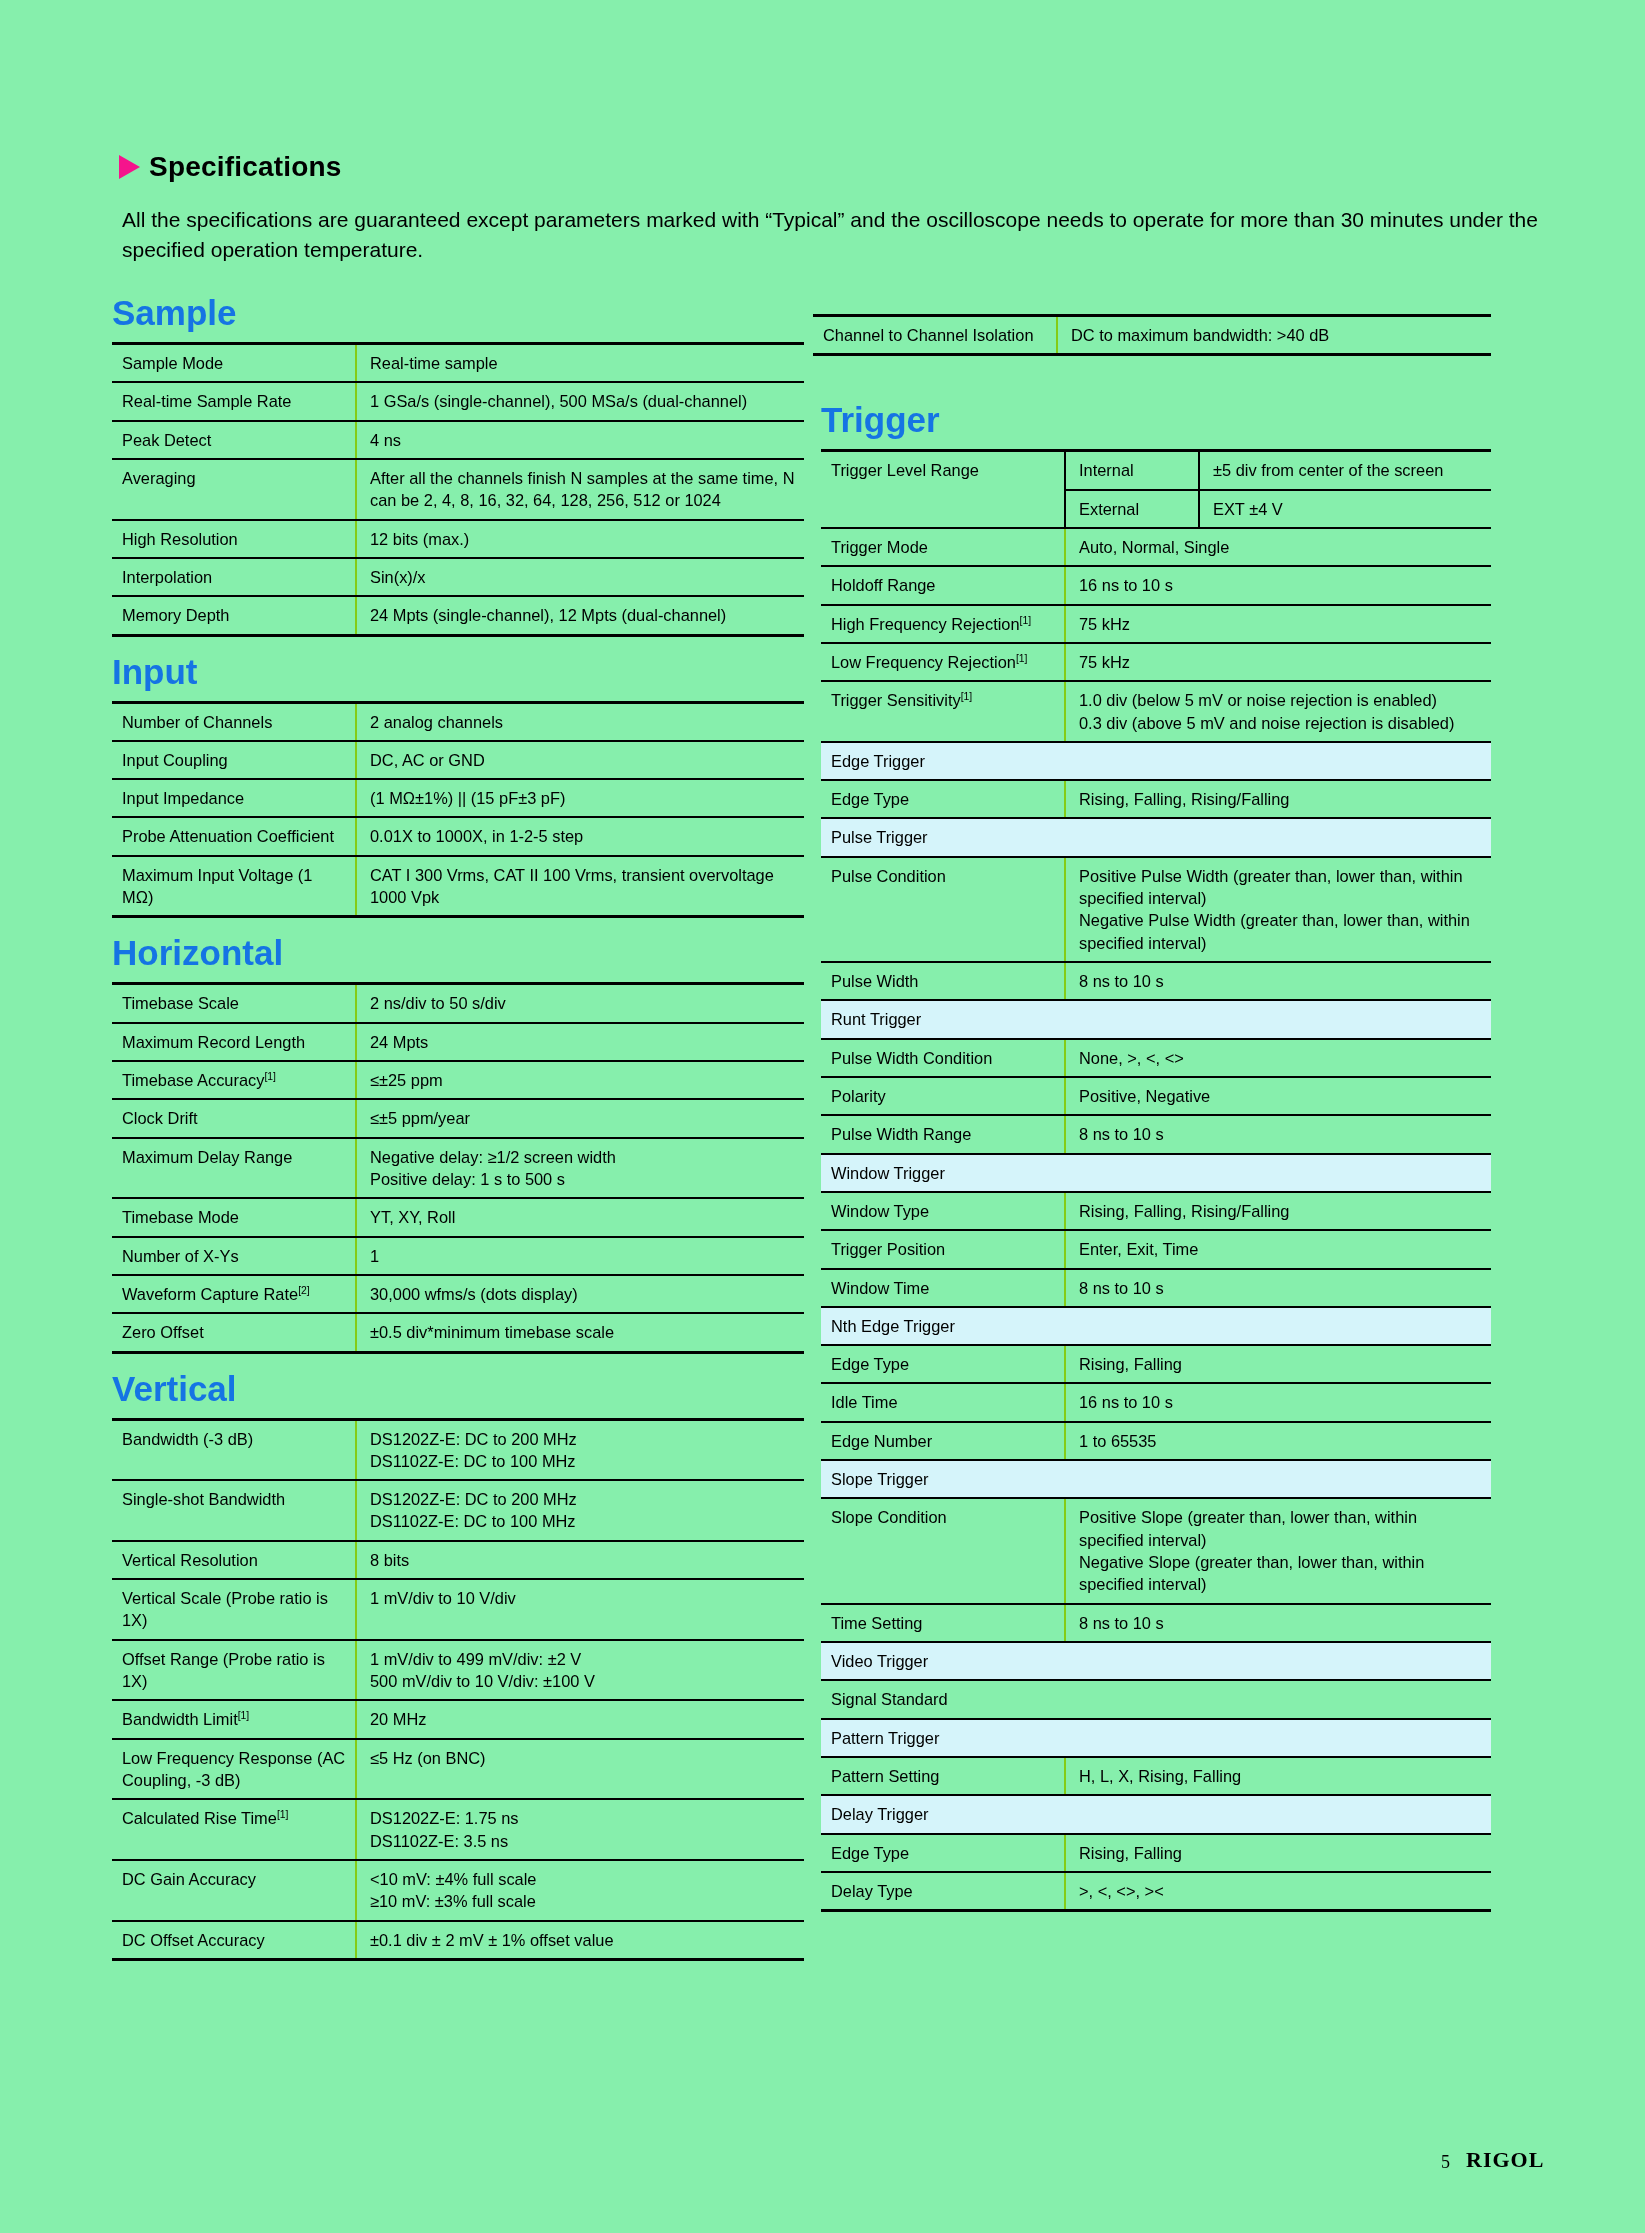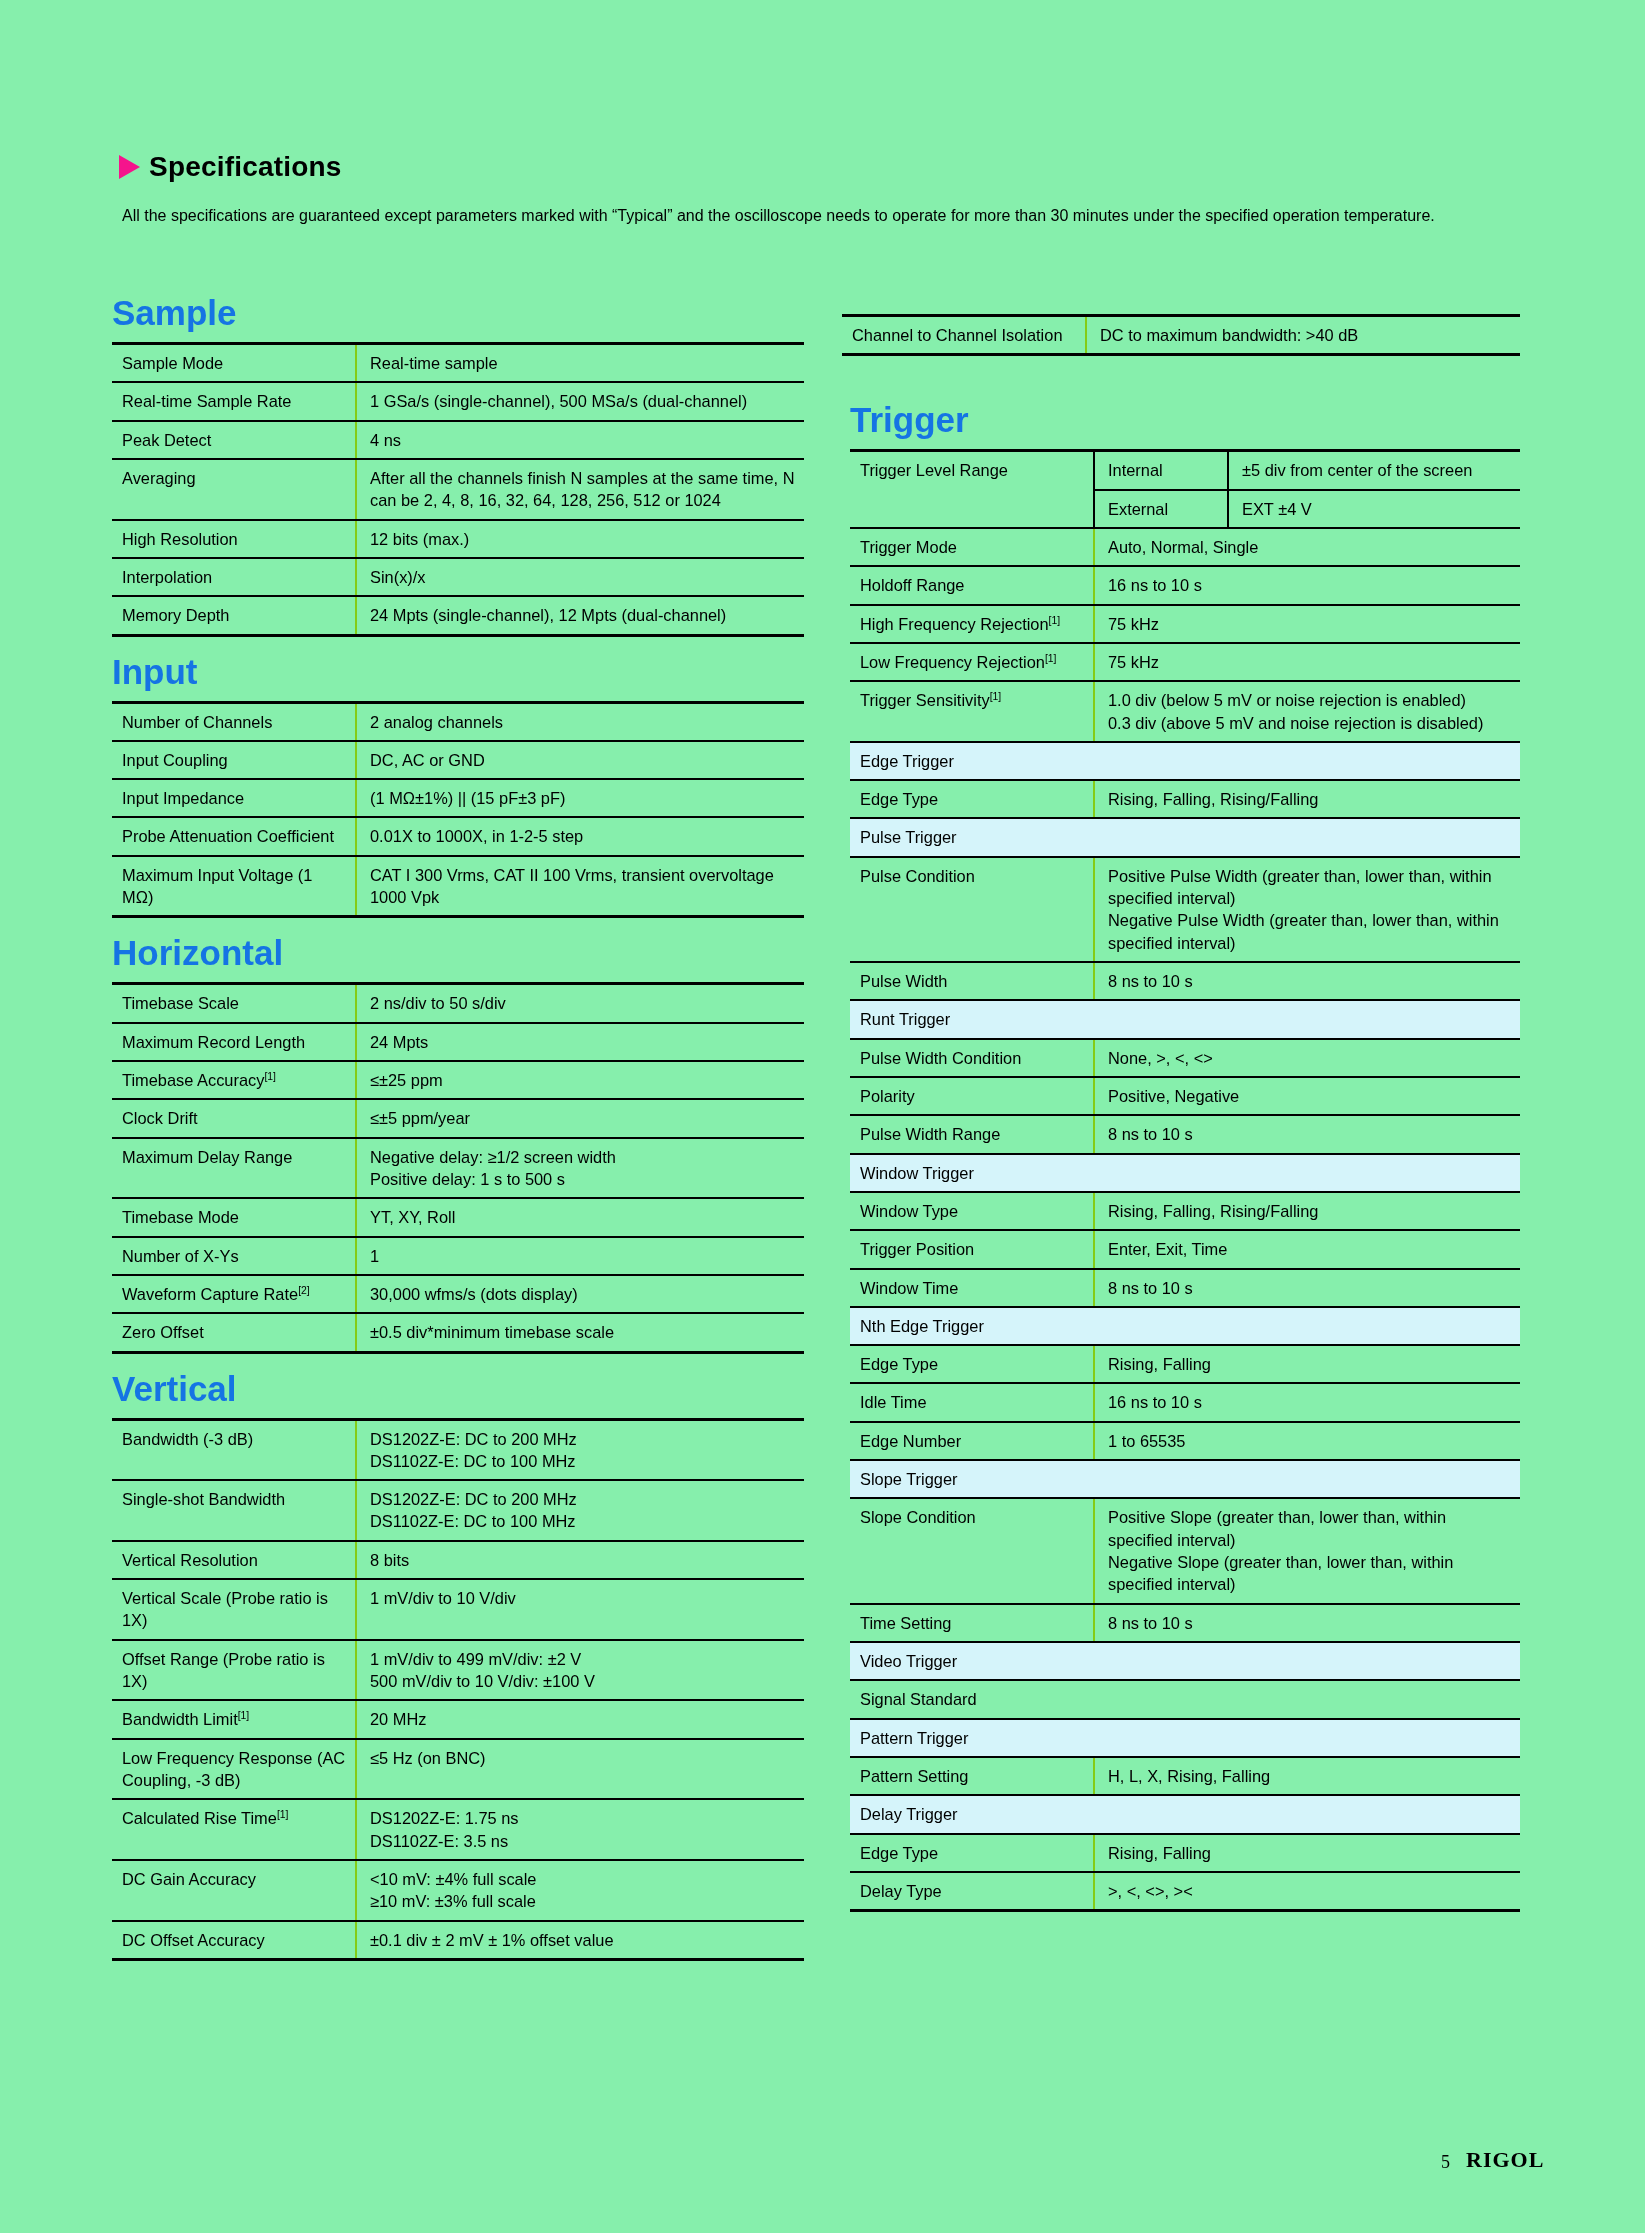--- a/index.html
+++ b/index.html
@@ -8,25 +8,25 @@
     font-family:"Liberation Sans", sans-serif; color:#000; overflow:hidden;
     margin:0 auto;
   }
   .title-bar { position:absolute; left:119px; top:151px; display:flex; align-items:center; }
   .title-arrow {
     width:0; height:0; border-left:21px solid #F5148C;
     border-top:12px solid transparent; border-bottom:12px solid transparent;
     margin-right:9px;
   }
   .page-title { font-size:28px; font-weight:bold; letter-spacing:0.2px; }
-  .intro { position:absolute; left:122px; top:205px; width:1427px; font-size:16px; line-height:1.42; }
+  .intro { position:absolute; left:122px; top:205px; width:1427px; font-size:21px; line-height:1.42; }
 
   .col { position:absolute; }
   #left-col  { left:112px; top:293px; width:692px; }
-  #right-col { left:842px; top:314px; width:678px; }
+  #right-col { left:813px; top:314px; width:678px; }
 
   .section-title { color:#1574E4; font-size:35px; font-weight:bold; margin:0 0 9px 0; }
   .section { margin-top:15px; }
   .section:first-child { margin-top:0; }
   #right-col .section { margin-top:44px;margin-left:8px; }
 
   .spec-table { width:100%; border-top:3px solid #000; border-bottom:3px solid #000; font-size:16.4px; }
   .t-row { display:flex; border-bottom:2px solid #000; }
   .t-row:last-child { border-bottom:none; }
   .cell-key { width:243px; box-sizing:border-box; padding:7px 8px 7px 10px; line-height:1.36; }

